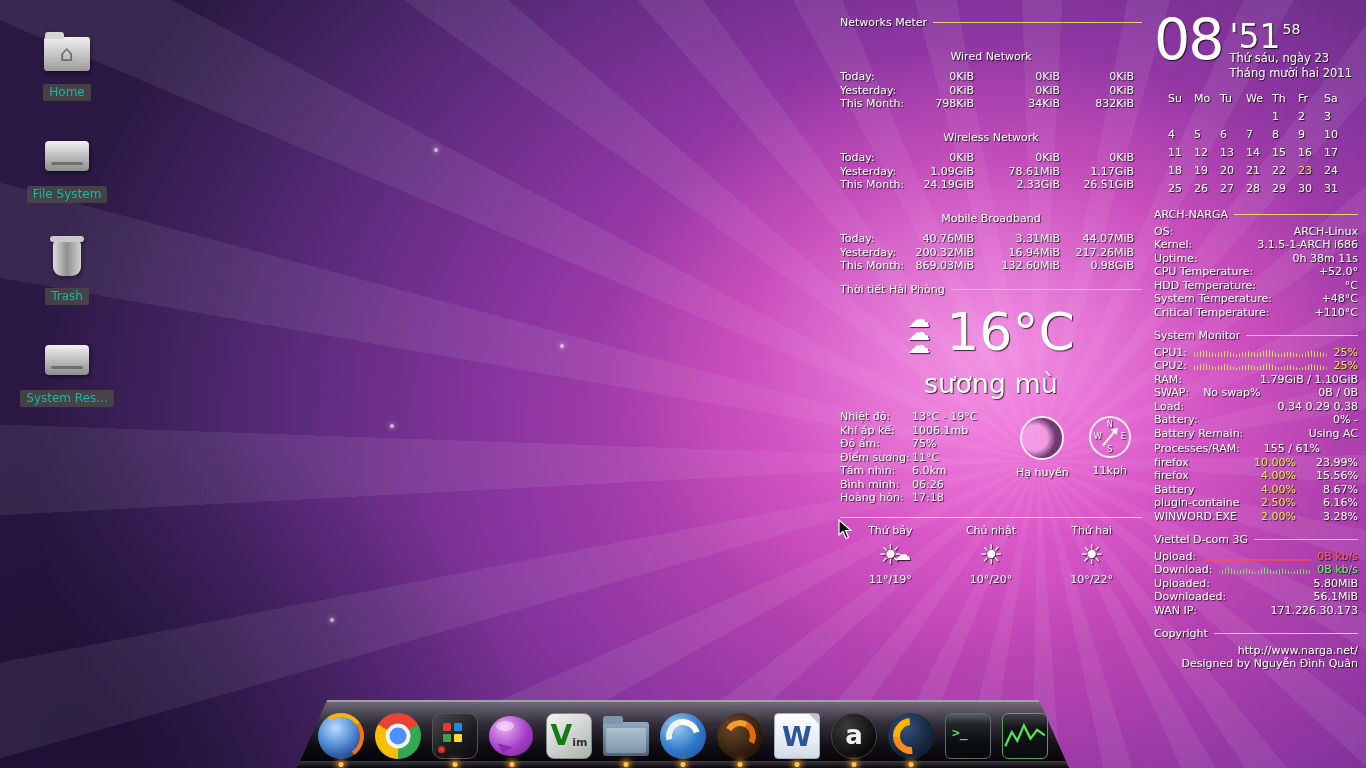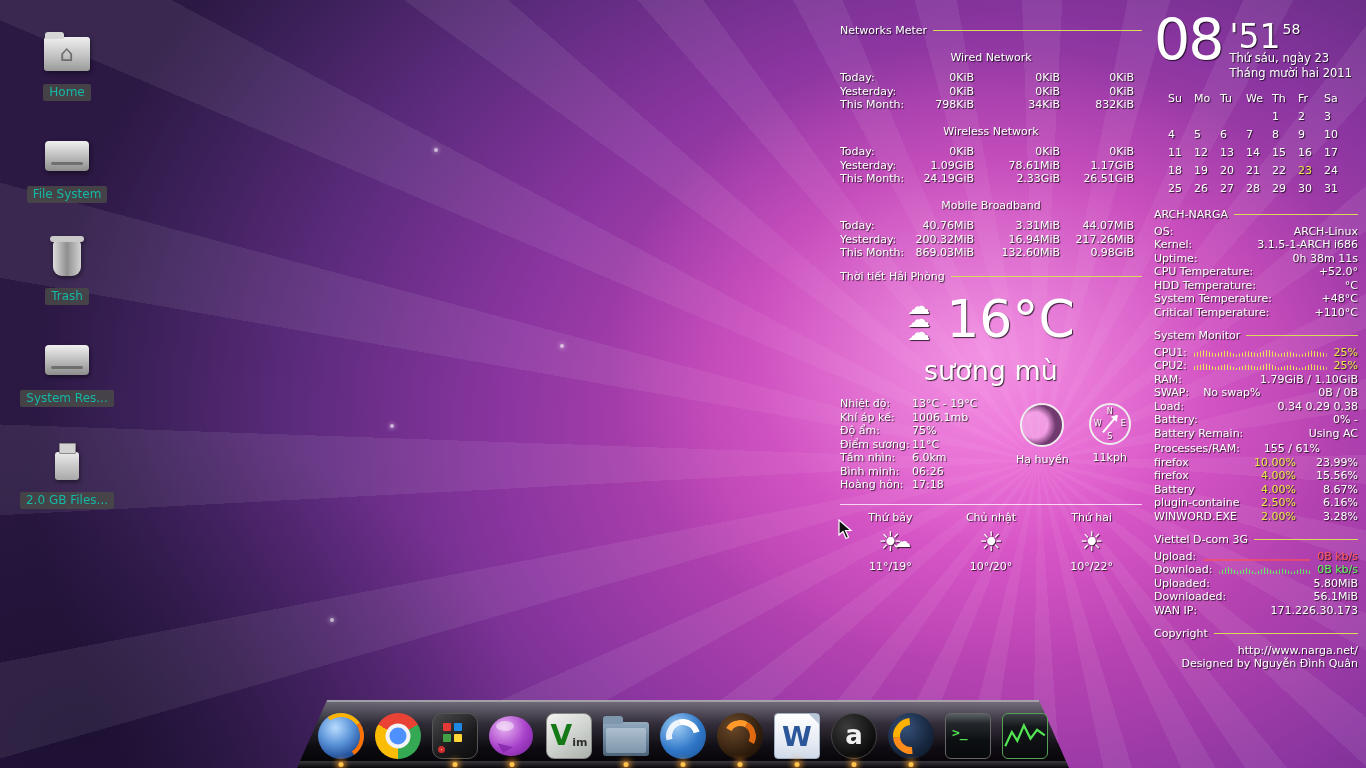--- a/index.html
+++ b/index.html
@@ -34,21 +34,21 @@
   
   .conky{position:absolute;color:#fff;font-size:11px;line-height:13.5px;text-shadow:1px 1px 1px rgba(0,0,0,.75)}
   .sec-title{display:flex;align-items:center;gap:6px;margin:10px 0 3px}
   .sec-title .line{flex:1;height:1px;background:#d9d95a}
   .yellow{color:#ece84a}
   .red{color:#ff5c5c}
   .green{color:#5cff5c}
 
   
   #net-weather{left:840px;top:8px;width:302px}
-  .net-section-name{text-align:center;margin:13px 0 7px}
+  .net-section-name{text-align:center;margin:20px 0 7px}
   .net-row{display:grid;grid-template-columns:72px 62px 86px 74px;padding-right:6px}
   .net-row .num{text-align:right}
   .w-current{display:flex;align-items:center;justify-content:center;gap:16px;margin-top:8px}
   .fog{display:flex;flex-direction:column}
   .fog span{font-size:23px;line-height:13px;color:#fff}
   .big-temp{font-size:52px;line-height:56px}
   .condition{text-align:center;font-size:27px;line-height:32px;margin:8px 0 10px}
   .w-bottom{display:flex;align-items:flex-start}
   .w-details{width:166px}
   .w-detail-row{display:grid;grid-template-columns:72px 1fr}
@@ -167,30 +167,24 @@
         <div class="trash"></div>
       </div>
     <span class="d-label">Trash</span>
   </div>
   <div class="desk-item">
     <div class="d-ic">
         <div class="drive"></div>
       </div>
     <span class="d-label">System Res...</span>
   </div>
-  <div class="desk-item">
-    <div class="d-ic">
-        <div class="usb"></div>
-      </div>
-    <span class="d-label">2.0 GB Files...</span>
-  </div>
 </div>
 
 <div id="net-weather" class="conky">
-  <div class="sec-title" style="margin-top:16px">
+  <div class="sec-title" style="margin-top:8px">
     <span>Networks Meter</span>
       <i class="line"></i>
   </div>
 
   <div class="net-section-name">Wired Network</div>
   <div>
 
       <div class="net-row">
         <span class="lbl">Today:</span>
         <span class="num">0KiB</span>

